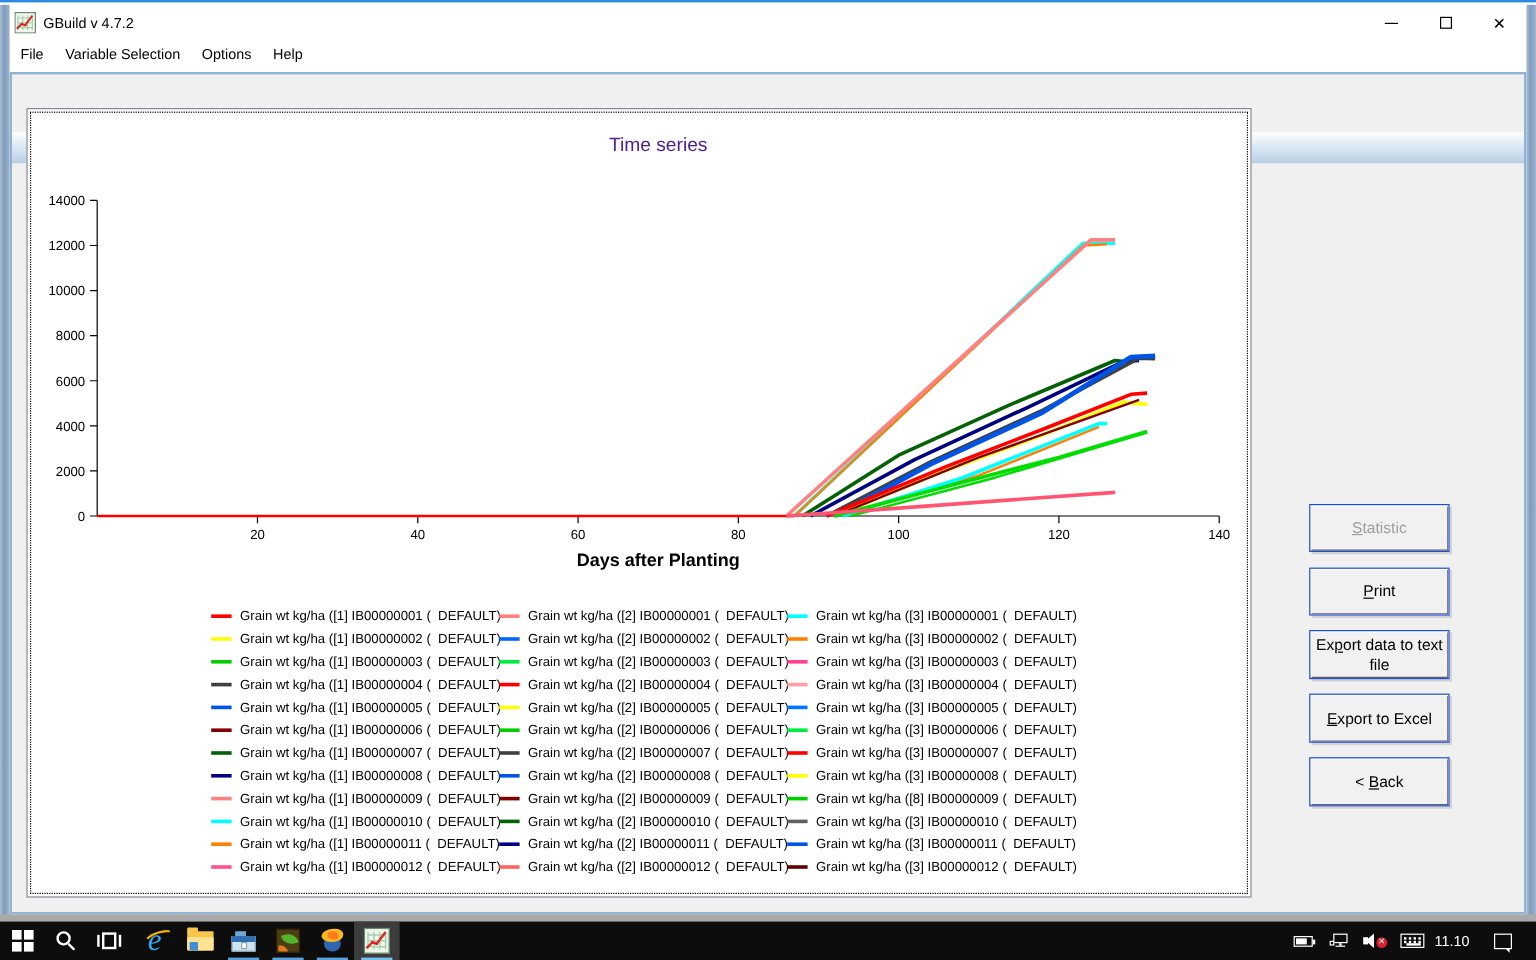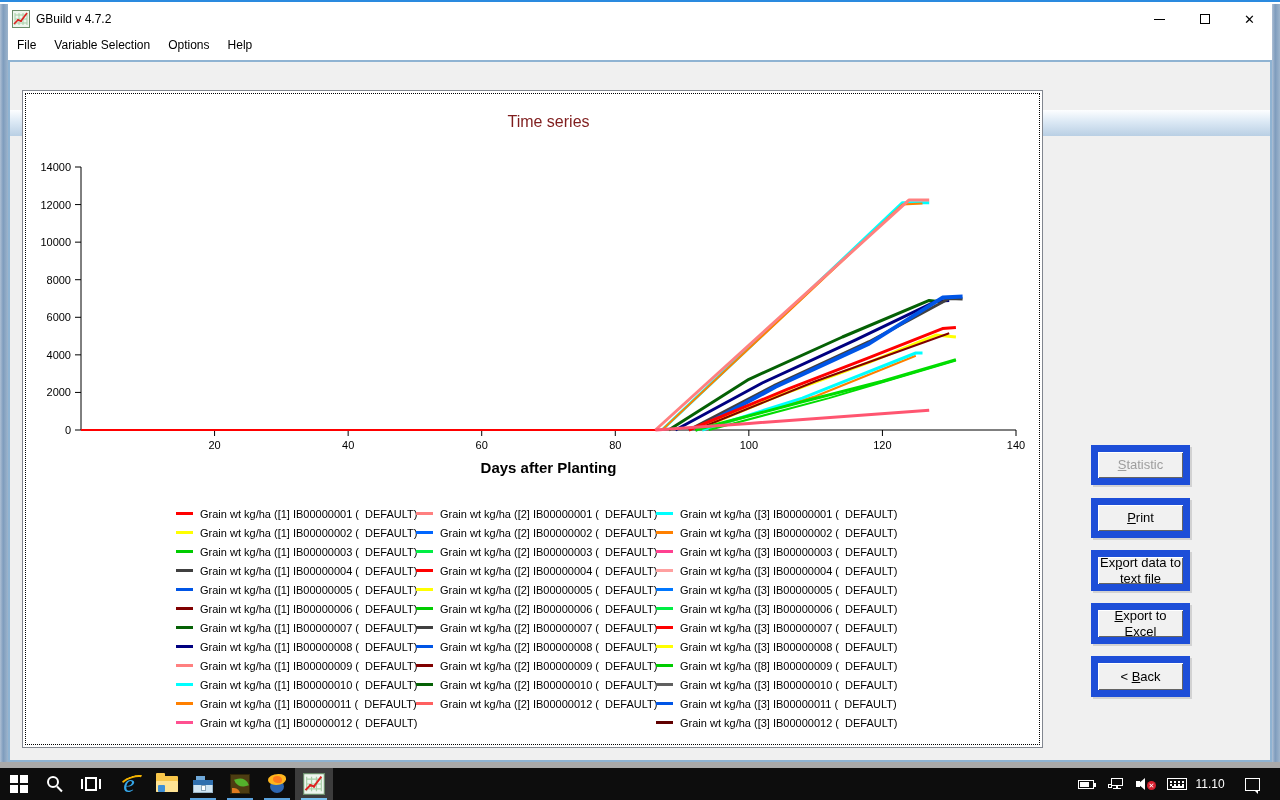--- a/index.html
+++ b/index.html
@@ -31,37 +31,37 @@
                background:#f0f0f0; border:2px solid #8fb3d2; }
   .graph-box-header { height:26px; background:linear-gradient(180deg,#fdfeff,#dce9f5 45%,#b9cfe4);
                       display:flex; align-items:center; padding-left:16px; font-size:12px; color:#1c1c1c;margin-top:48px; }
 
   
   .chart-panel { position:absolute; left:22px; top:88px; width:1021px; height:658px;
                  background:#fff; border:1px solid #828790; }
   .chart-panel::before { content:""; position:absolute; left:2px; top:2px; right:2px; bottom:2px;
                  border:1px dotted #000; pointer-events:none; }
   .chart-title { position:absolute; left:58px; top:22px; width:935px; text-align:center;
-                 font-size:16px; color:#7f1d1d; }
+                 font-size:16px; color:#4c1d95; }
   .chart-xlabel { position:absolute; left:58px; top:368px; width:935px; text-align:center;
                  font-size:15px; font-weight:bold; color:#000; }
   #chart-svg { position:absolute; left:0; top:0; }
 
   
   .legend-col { position:absolute; top:413px; }
   .legend-row { display:flex; align-items:center; height:19px; }
   .legend-swatch { width:17px; height:3px; margin-right:7px; flex:0 0 17px; }
   .legend-label { font-size:11px; color:#000; white-space:pre; }
 
   
-  .win-btn { position:absolute; left:1091px; width:99px; background:#f1f1f1;
-             border:7px solid #1d4ed8;
+  .win-btn { position:absolute; left:1091px; width:117px; background:#f1f1f1;
+             border:1px solid #1d4ed8;
              box-shadow: inset 1px 1px 0 #ffffff, inset -1px -1px 0 #646464, 2px 2px 0 rgba(0,0,0,0.12);
              display:flex; align-items:center; justify-content:center; text-align:center;
-             font-size:13px; color:#000; line-height:16px;margin-top:25px; }
+             font-size:13px; color:#000; line-height:16px; }
   .win-btn .key { text-decoration:underline; }
   .win-btn.disabled { color:#9e9e9e; }
 
   
   .taskbar { position:absolute; left:0; top:768px; width:1280px; height:32px; background:#0d0d0d; z-index:10; }
   .tb-cell { position:absolute; top:0; width:38px; height:32px; display:flex; align-items:center; justify-content:center; }
   .tb-active { background:#3c3c3c; }
   .tb-underline { position:absolute; left:6px; right:6px; bottom:0; height:2px; background:#5aa2dd; }
   .tb-underline.bright { background:#76c0f0; }
 
@@ -298,20 +298,24 @@
           </div>
           <div class="legend-row">
             <div class="legend-swatch" style="background: rgb(128, 0, 0);"></div>
             <span class="legend-label">Grain wt kg/ha ([2] IB00000009 (  DEFAULT)</span>
           </div>
           <div class="legend-row">
             <div class="legend-swatch" style="background: rgb(5, 97, 5);"></div>
             <span class="legend-label">Grain wt kg/ha ([2] IB00000010 (  DEFAULT)</span>
           </div>
           <div class="legend-row">
+            <div class="legend-swatch" style="background: rgb(0, 0, 128);"></div>
+            <span class="legend-label">Grain wt kg/ha ([2] IB00000011 (  DEFAULT)</span>
+          </div>
+          <div class="legend-row">
             <div class="legend-swatch" style="background: rgb(255, 96, 96);"></div>
             <span class="legend-label">Grain wt kg/ha ([2] IB00000012 (  DEFAULT)</span>
           </div>
         </div>
         <div class="legend-col" style="left: 633px;">
           <div class="legend-row">
             <div class="legend-swatch" style="background: rgb(0, 255, 255);"></div>
             <span class="legend-label">Grain wt kg/ha ([3] IB00000001 (  DEFAULT)</span>
           </div>
           <div class="legend-row">

